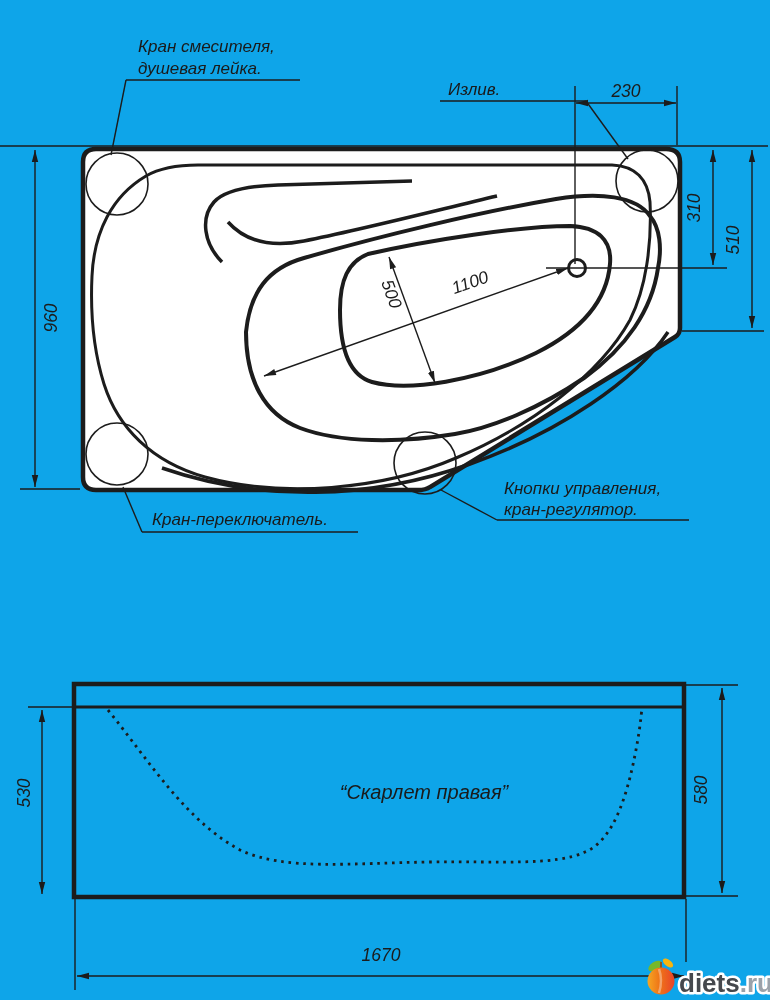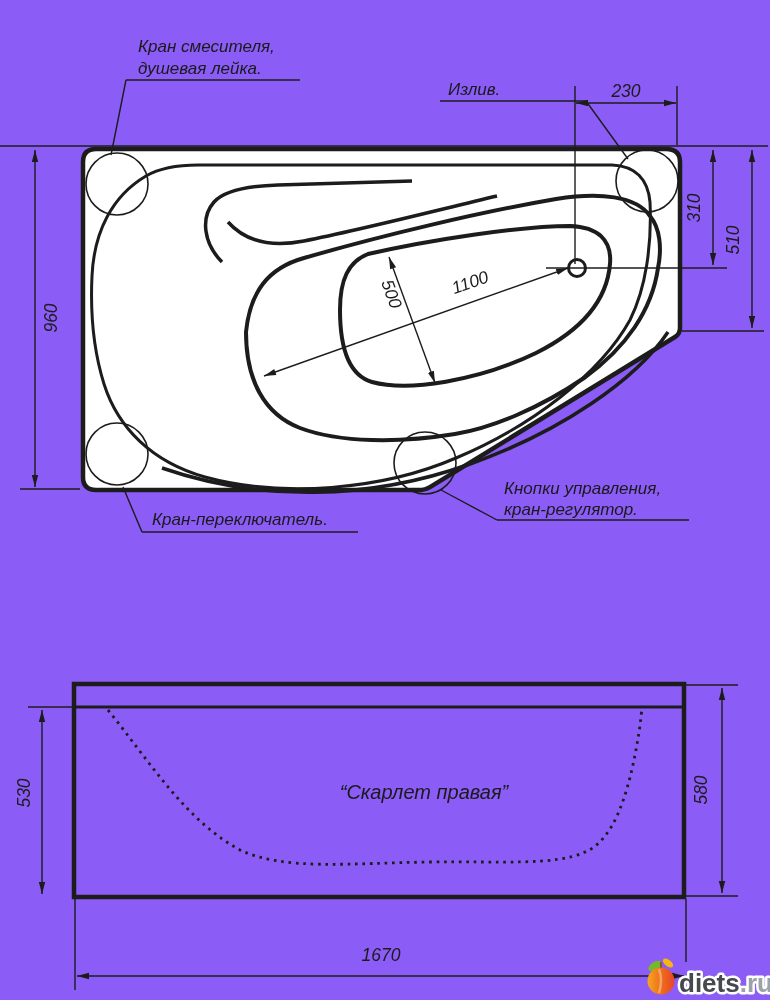--- a/index.html
+++ b/index.html
@@ -1,16 +1,16 @@
 <!DOCTYPE html>
 <html><head>
 <meta charset="utf-8">
 <style>
   html,body{margin:0;padding:0;background:#ffffff;}
-  .canvas{position:relative;width:770px;height:1000px;background:#8b5cf6;overflow:hidden;
+  .canvas{position:relative;width:770px;height:1000px;background:#0ea5e9;overflow:hidden;
           font-family:"Liberation Sans", sans-serif;}
   svg text{font-family:"Liberation Sans", sans-serif;}
   .dim-text{font-style:italic;font-size:17.5px;fill:#1c1c1c;}
   .label-text{font-style:italic;font-size:17px;fill:#1a1a1a;}
   .model-text{font-style:italic;font-size:20px;fill:#1a1a1a;}
   .logo-text{font-weight:bold;font-size:26px;paint-order:stroke;stroke:#ffffff;stroke-width:5px;stroke-linejoin:round;}
 </style>
 </head>
 <body>
 

